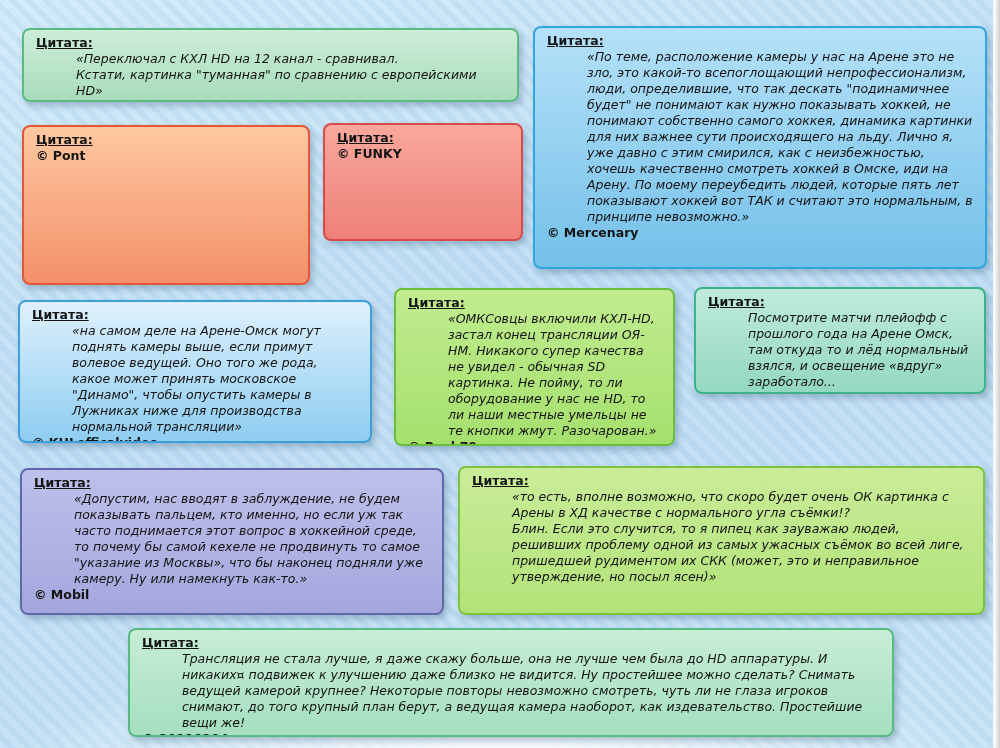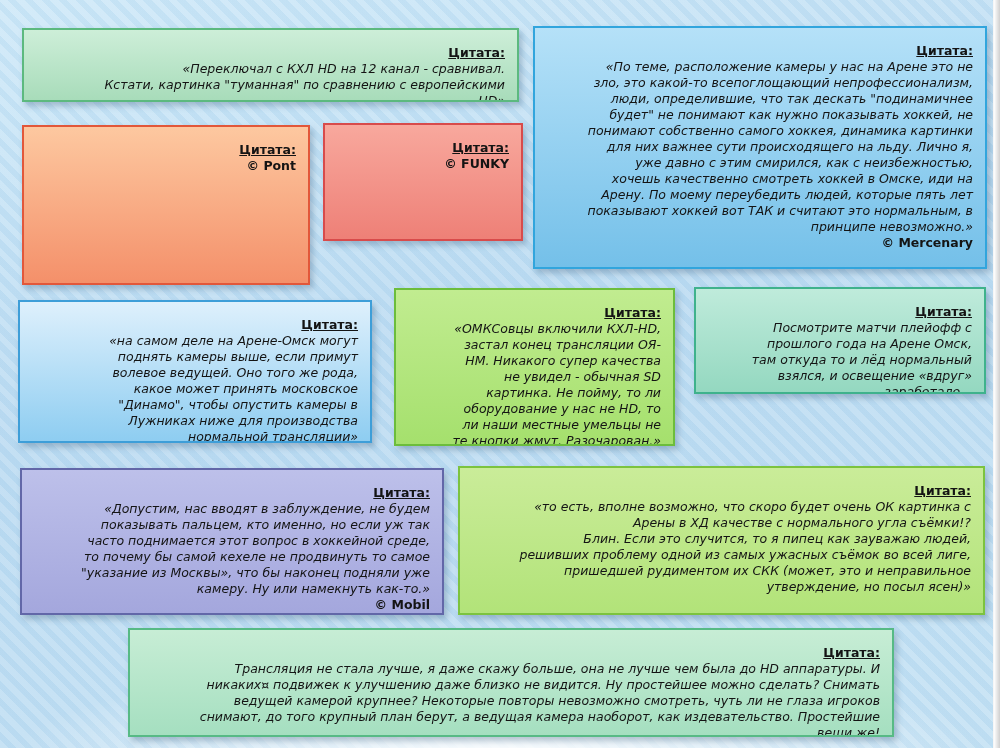--- a/index.html
+++ b/index.html
@@ -12,27 +12,26 @@
       linear-gradient(165deg, #cfe9f8 0%, #bddcf2 45%, #c5e2f4 100%);
   }
   .slide{position:absolute;inset:0;}
   .page-edge{
     position:absolute;top:0;right:0;width:6px;height:748px;
     background:linear-gradient(90deg,#ffffff,#cfcfcf);
     border-left:1px solid rgba(255,255,255,0.8);
   }
   .quote-box{
     position:absolute;box-sizing:border-box;
-    border:2px solid #888;border-radius:0;
-    padding:15px 12px 5px 12px;
+    border:2px solid #888;border-radius:8px;
+    padding:5px 12px 5px 12px;
     color:#141414;
     font-size:12.5px;line-height:1.28;
     box-shadow:3px 4px 6px rgba(70,100,130,0.35);
     overflow:hidden;
-    text-align:right;
   }
   .q-label{font-weight:bold;text-decoration:underline;font-style:normal;}
   .q-body{font-weight:normal;font-style:italic;white-space:pre-line;margin-left:40px;}
   .q-author{font-weight:bold;font-style:normal;}
   .q-name{cursor:pointer;}
 </style>
 </head>
 <body>
 
 <div class="slide">

